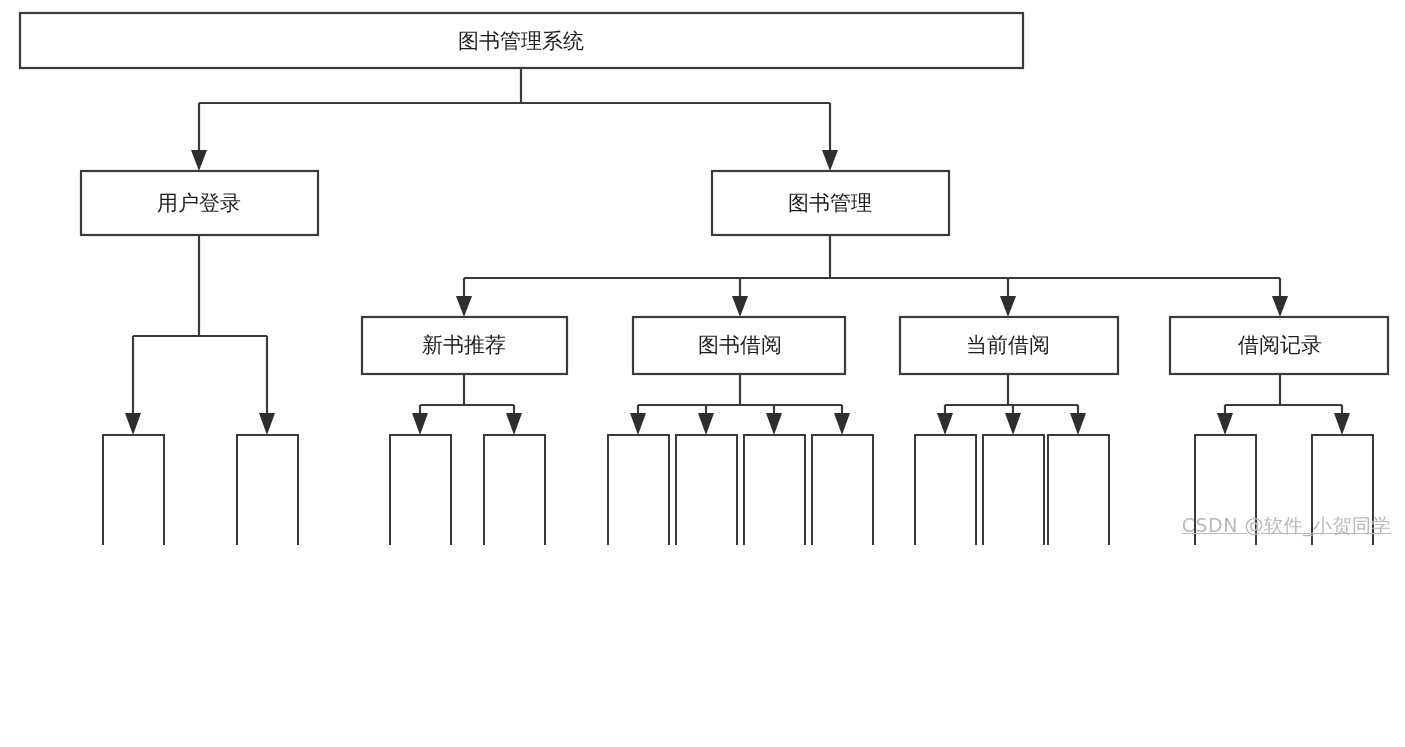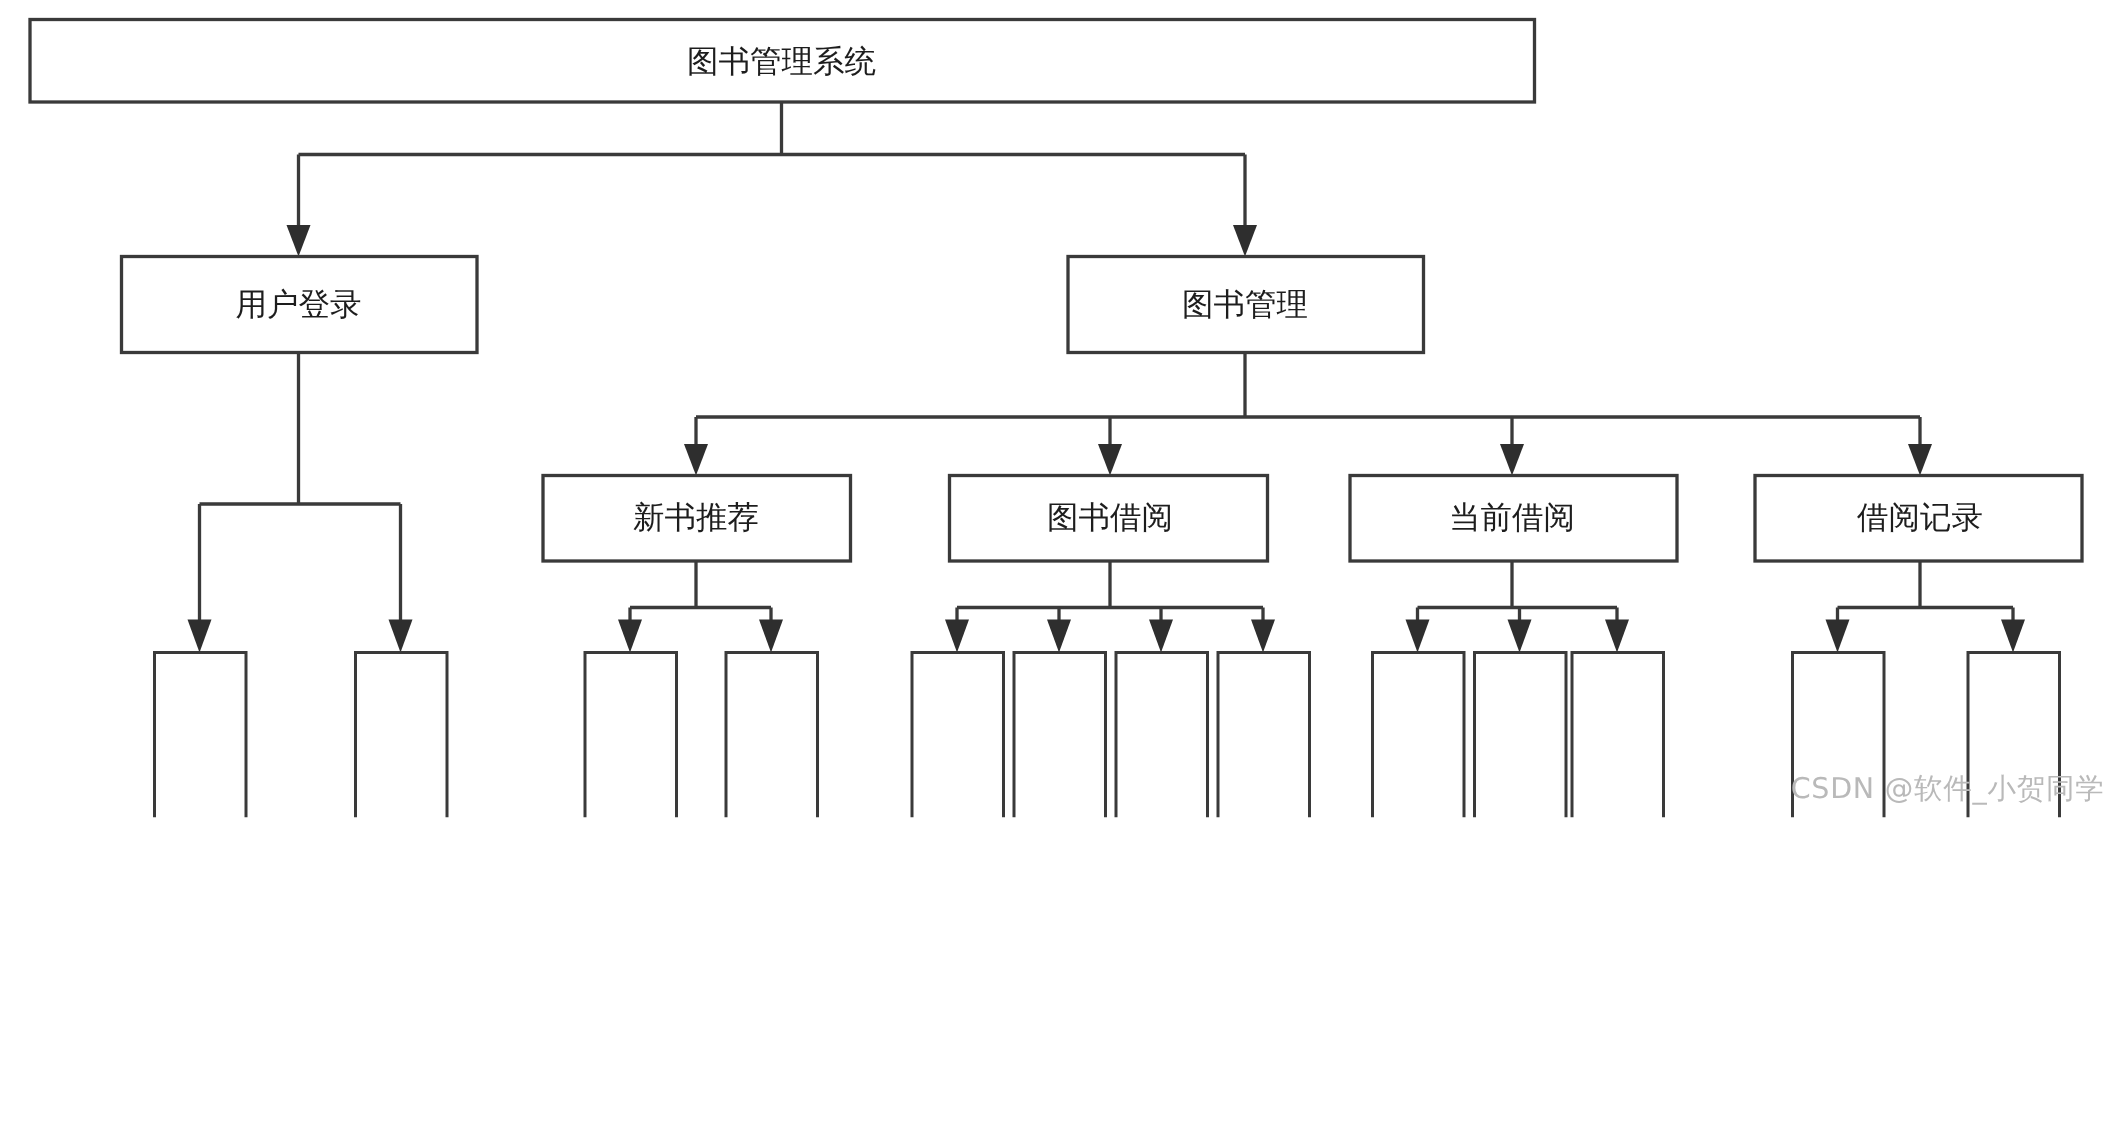--- a/index.html
+++ b/index.html
@@ -60,27 +60,28 @@
     color: #1d1d1d;
     letter-spacing: 1px;
     display: flex;
     align-items: center;
     justify-content: center;
     white-space: nowrap;
     pointer-events: none;
   }
   .watermark {
     position: absolute;
-    right: 2px;
+    right: 14px;
     bottom: 6px;
     font-family: "DejaVu Sans", "Liberation Sans", sans-serif;
     font-size: 19px;
     color: #b9b9b9;
     letter-spacing: 0.5px;
     white-space: nowrap;
+    text-decoration: underline;
   }
 </style>
 </head>
 <body>
 
 <div id="diagram-root">
 
   <svg id="flow" viewBox="0 0 1405 747">
 
     <g>

